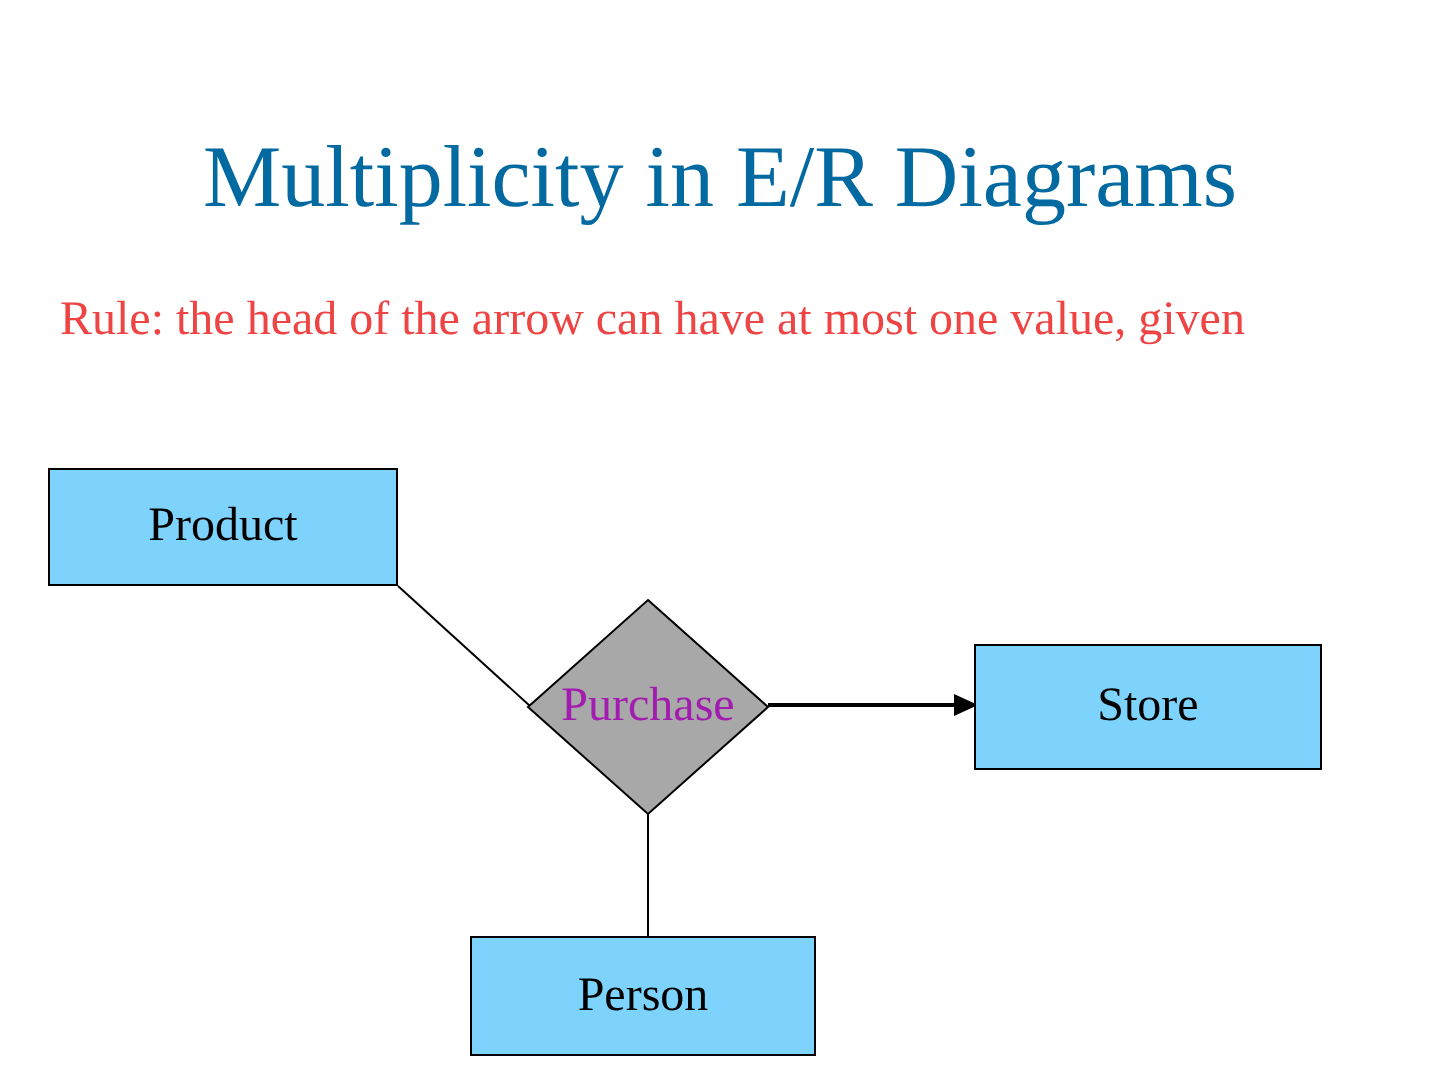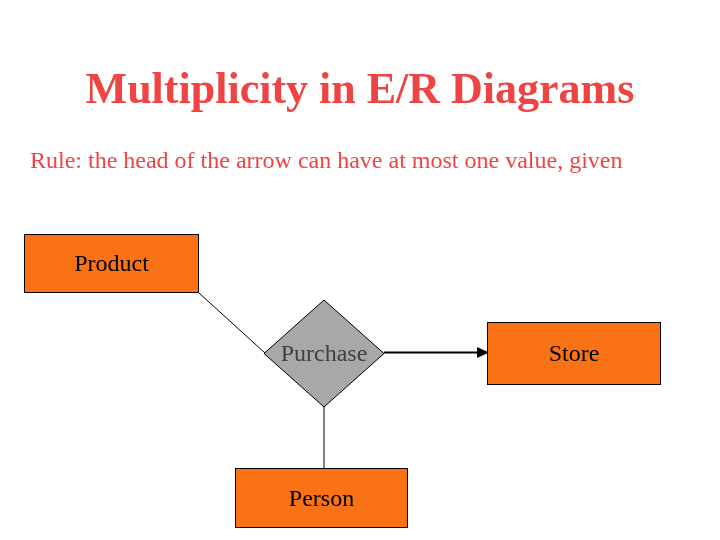--- a/index.html
+++ b/index.html
@@ -17,23 +17,23 @@
     color: #000000;
   }
   .title {
     position: absolute;
     top: 63px;
     left: 0;
     right: 0;
     margin: 0;
     text-align: center;
     font-size: 44px;
-    font-weight: bold;
+    font-weight: normal;
     line-height: 1.2;
-    color: #ef4444;
+    color: #0369a1;
   }
   .rule {
     position: absolute;
     top: 145px;
     left: 30px;
     width: 640px;
     font-size: 24px;
     line-height: 31px;
     color: #ef4444;
   }
@@ -50,41 +50,41 @@
     stroke: #000000;
     stroke-width: 2;
   }
   .connectors polygon.diamond {
     stroke: #000000;
     stroke-width: 1;
   }
   .entity {
     position: absolute;
     box-sizing: border-box;
-    background: #f97316;
+    background: #7dd3fc;
     border: 1.5px solid #000000;
     display: flex;
     align-items: center;
     justify-content: center;
     font-size: 24px;
   }
   .entity-product { left: 24px;  top: 234px; width: 175px; height: 59px; }
   .entity-store   { left: 487px; top: 322px; width: 174px; height: 63px; }
   .entity-person  { left: 235px; top: 468px; width: 173px; height: 60px; }
   .rel-label {
     position: absolute;
     left: 264px;
     top: 300px;
     width: 120px;
     height: 107px;
     display: flex;
     align-items: center;
     justify-content: center;
     font-size: 24px;
-    color: #404040;
+    color: #a21caf;
   }
 </style>
 </head>
 <body>
 
 <div class="slide">
 
   <h1 class="title">Multiplicity in E/R Diagrams</h1>
 
   <div class="rule">

